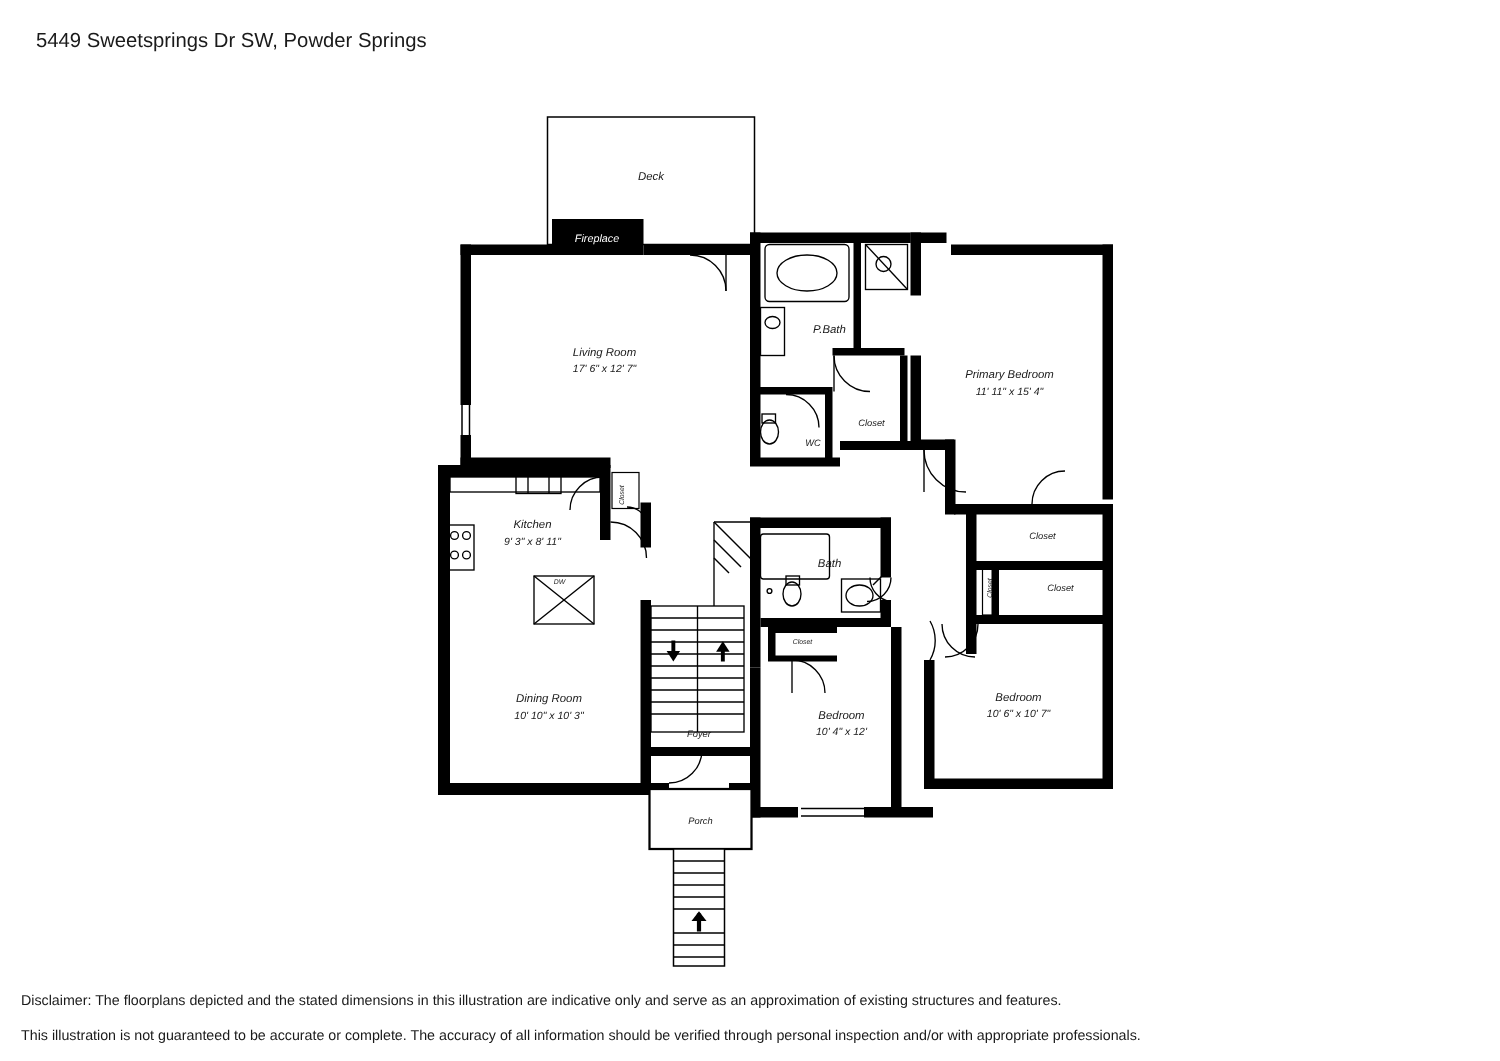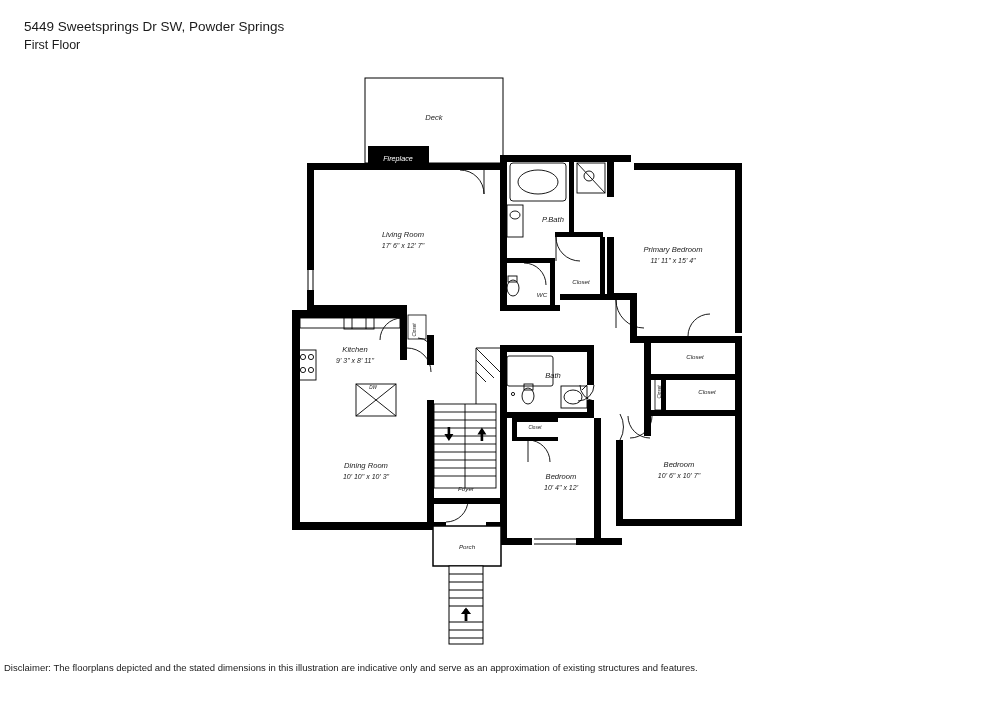--- a/index.html
+++ b/index.html
@@ -29,21 +29,21 @@
   }
   #header .floor {
     font-size: 12.5px;
     line-height: 18px;
     color: #1a1a1a;
   }
 
   
   #disclaimer {
     position: absolute;
-    left: 4px;
+    left: 14px;
     top: 661px;
     width: 900px;
   }
   #disclaimer p {
     margin: 0 0 10px 0;
     font-size: 9.5px;
     line-height: 13px;
     color: #1a1a1a;
   }
 
@@ -66,21 +66,20 @@
   .lbl-dim  { font-size: 7.0px; }
   .lbl-small{ font-size: 6.2px; }
   .lbl-tiny { font-size: 4.6px; }
   .lbl-fire { font-size: 7.2px; fill: #ffffff; }
 </style>
 </head>
 <body>
 
 <div id="header">
   <div class="addr">5449 Sweetsprings Dr SW, Powder Springs</div>
-  <div class="floor">First Floor</div>
 </div>
 
 <div id="plan">
 <svg width="1000" height="707" viewBox="0 0 1000 707" xmlns="http://www.w3.org/2000/svg">
 
   <g>
     <rect x="349" y="78" width="138" height="85" fill="#ffffff" stroke="#000000" stroke-width="1"></rect>
   </g>
 
   <g fill="#000000">
@@ -371,13 +370,14 @@
   <text class="lbl lbl-dim" x="663" y="478" text-anchor="middle">10' 6" x 10' 7"</text>
 
   <text class="lbl lbl-small" x="450" y="491" text-anchor="middle">Foyer</text>
   <text class="lbl lbl-small" x="451" y="549" text-anchor="middle">Porch</text>
 
 </svg>
 </div>
 
 <div id="disclaimer">
   <p>Disclaimer: The floorplans depicted and the stated dimensions in this illustration are indicative only and serve as an approximation of existing structures and features.</p>
+  <p>This illustration is not guaranteed to be accurate or complete. The accuracy of all information should be verified through personal inspection and/or with appropriate professionals.</p>
 </div>
 
 </body></html>

